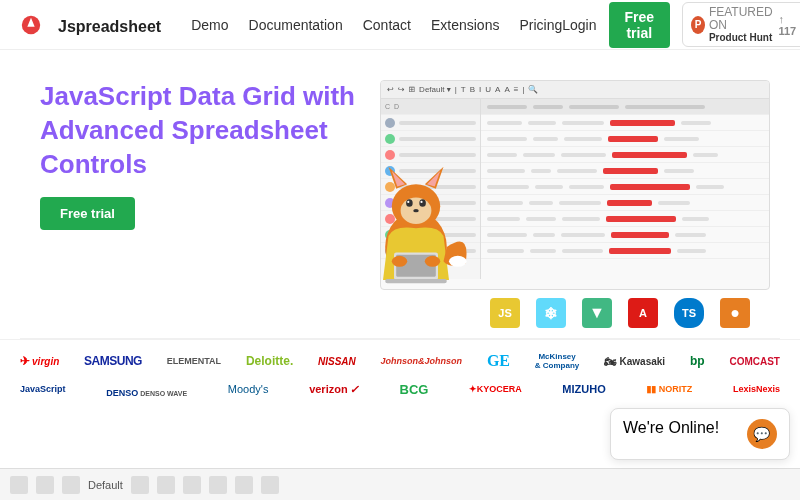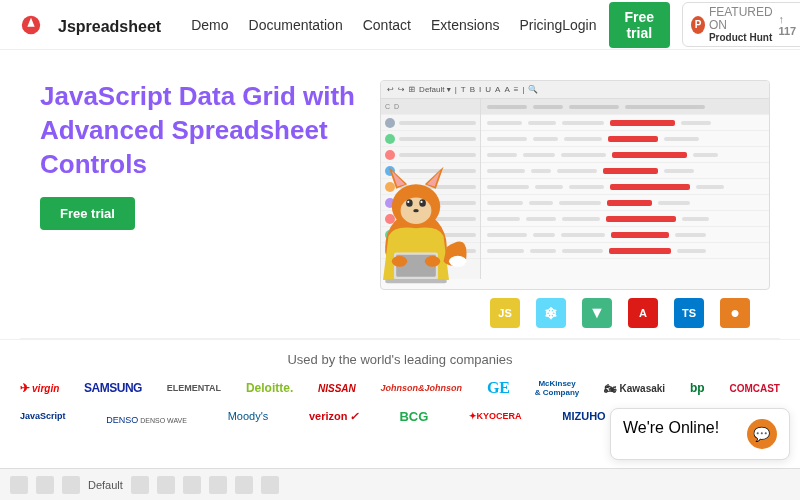--- a/index.html
+++ b/index.html
@@ -317,49 +317,48 @@
           <ellipse cx="88" cy="108" rx="8" ry="5" fill="#fff"></ellipse>
         </svg>
       </div>
     </div>
 
     <div class="framework-icons">
       <div class="fw-icon" style="background:#e8c832;">JS</div>
       <div class="fw-icon" style="background:#61dafb;font-size:16px;">❄</div>
       <div class="fw-icon" style="background:#41b883;font-size:16px;">▼</div>
       <div class="fw-icon" style="background:#dd1b16;">A</div>
-      <div class="fw-icon" style="background:#007acc;">TS</div>
+      <div class="fw-icon" style="background:#007acc;border-radius:13px;">TS</div>
       <div class="fw-icon" style="background:#e67e22;font-size:16px;">●</div>
     </div>
   </div>
 </div>
 
 <div class="section-divider"></div>
 
 <div class="companies-section">
-  <p class="companies-title">Used by the world's leading companies</p>
   <div class="companies-row">
     <div class="company-logo">
       <span style="color:#e00;font-size:12px;">✈</span>
       <span style="color:#e00;font-weight:900;font-size:10px;font-style:italic;">virgin</span>
     </div>
     <div class="company-logo" style="color:#1428a0;font-size:12px;font-weight:900;letter-spacing:-0.5px;">SAMSUNG</div>
     <div class="company-logo" style="font-size:9px;color:#555;font-weight:bold;">ELEMENTAL</div>
     <div class="company-logo" style="color:#86bc25;font-size:12px;font-weight:900;">Deloitte.</div>
     <div class="company-logo" style="color:#c00;font-size:10px;font-weight:bold;font-style:italic;">NISSAN</div>
     <div class="company-logo" style="color:#d52b1e;font-size:9px;font-style:italic;font-weight:bold;">Johnson&amp;Johnson</div>
     <div class="company-logo" style="color:#00adef;font-size:16px;font-weight:700;font-family:serif;">GE</div>
     <div class="company-logo" style="color:#00529b;font-size:8px;font-weight:bold;text-align:center;">McKinsey<br>&amp; Company</div>
     <div class="company-logo" style="font-size:10px;font-weight:bold;color:#333;">🏍 Kawasaki</div>
     <div class="company-logo" style="color:#007a33;font-size:12px;font-weight:900;">bp</div>
     <div class="company-logo" style="color:#ce0e2d;font-size:10px;font-weight:bold;">COMCAST</div>
   </div>
   <div class="companies-row">
     <div class="company-logo" style="color:#003087;font-size:9px;font-weight:bold;">JavaScript</div>
-    <div class="company-logo" style="color:#003087;font-size:9px;font-weight:normal;margin-top:8px;">DENSO<br><span style="font-size:7px;color:#555;">DENSO WAVE</span></div>
+    <div class="company-logo" style="color:#003087;font-size:9px;font-weight:bold;margin-top:8px;">DENSO<br><span style="font-size:7px;color:#555;">DENSO WAVE</span></div>
     <div class="company-logo" style="color:#00558a;font-size:11px;font-weight:normal;">Moody's</div>
     <div class="company-logo" style="color:#cd040b;font-size:11px;font-weight:bold;">verizon<span style="font-style:italic;">✓</span></div>
     <div class="company-logo" style="color:#20aa4c;font-size:13px;font-weight:900;">BCG</div>
     <div class="company-logo" style="color:#e00;font-size:9px;font-weight:bold;">✦KYOCERA</div>
     <div class="company-logo" style="color:#003087;font-size:11px;font-weight:bold;">MIZUHO</div>
     <div class="company-logo" style="color:#f60;font-size:9px;font-weight:bold;">▮▮ NORITZ</div>
     <div class="company-logo" style="color:#e00;font-size:9px;font-weight:bold;">LexisNexis</div>
   </div>
 </div>
 

